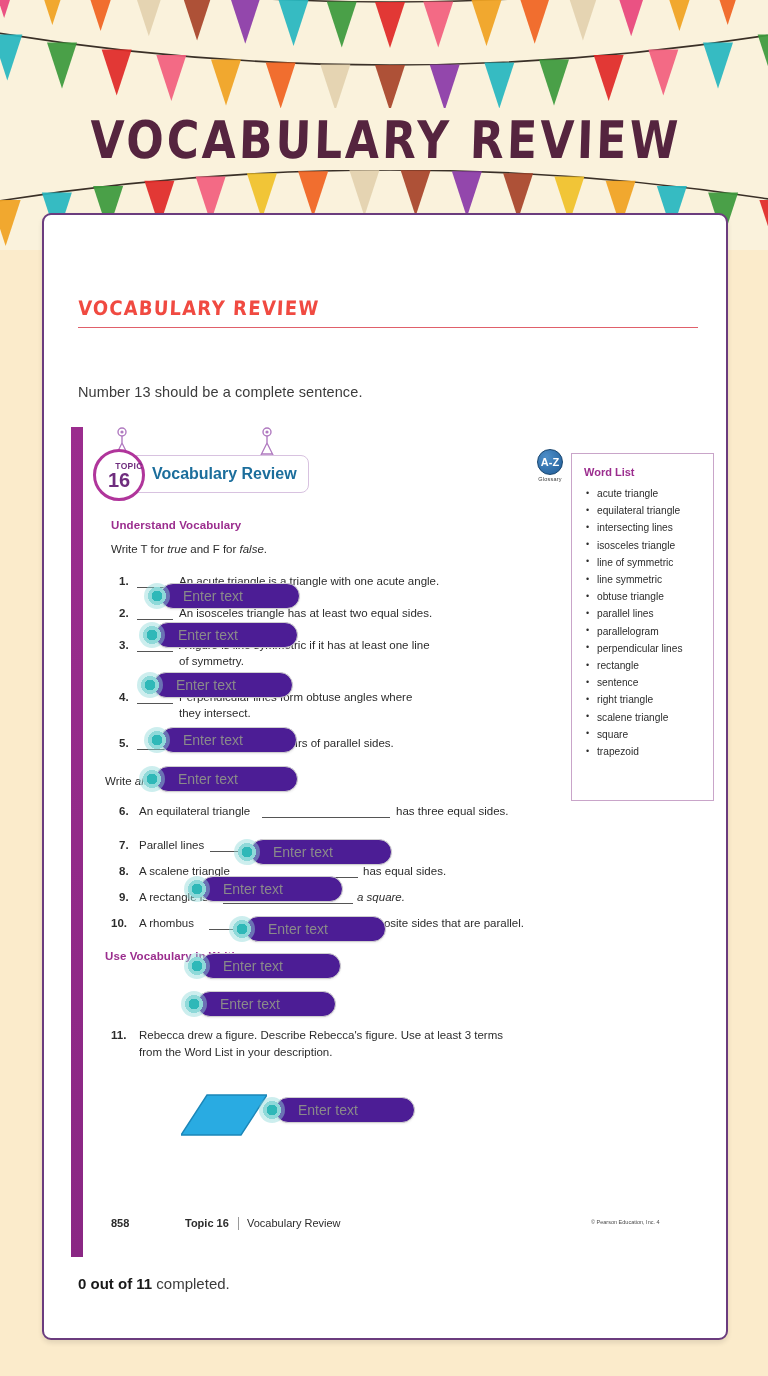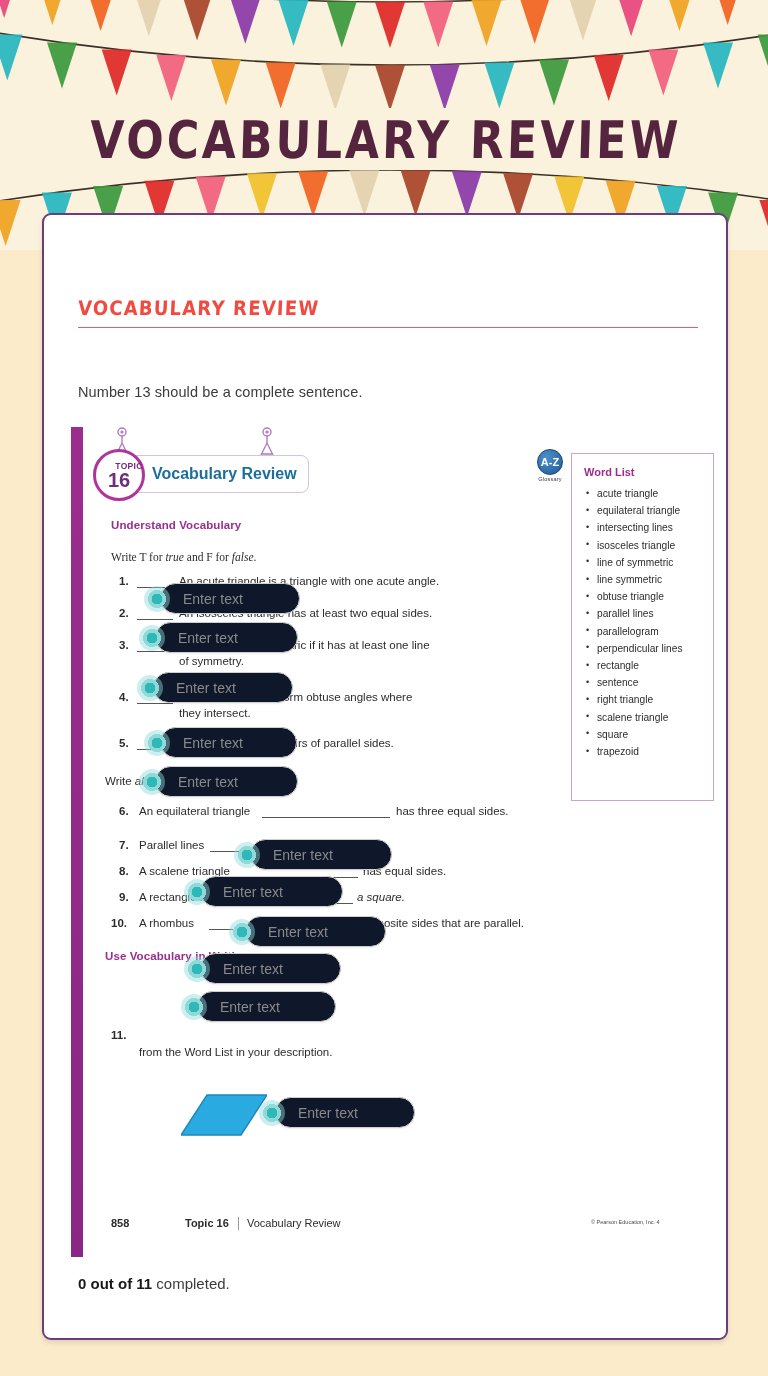--- a/index.html
+++ b/index.html
@@ -139,21 +139,21 @@
   #ftCopy { position: absolute; left: 480px; top: 2px; font-size: 5.5px; color: #4A4A4A; }
 
   
   .answer { position: absolute; display: flex; align-items: center; z-index: 20; }
   .dot {
     width: 26px; height: 26px; border-radius: 50%;
     background: radial-gradient(circle, #2FB8B8 0 5.5px, #8FD9D9 5.5px 9px, rgba(143,217,217,.45) 9px 13px);
     flex: 0 0 auto; margin-right: -10px; z-index: 2;
   }
   .field {
-    height: 31px; background: #0f172a; border: 1px solid #CFCFCF; border-radius: 16px;
+    height: 26px; background: #4c1d95; border: 1px solid #CFCFCF; border-radius: 16px;
     box-shadow: 0 1px 2px rgba(0,0,0,.07);
     display: flex; align-items: center; padding-left: 22px;
     font-size: 14px; color: #8A8A8A;
   }
 
   
   #completion {
     position: absolute; left: 34px; top: 1060px;
     font-size: 15px; color: #3B3B3B;
   }
@@ -297,21 +297,21 @@
           <li>rectangle</li>
           <li>sentence</li>
           <li>right triangle</li>
           <li>scalene triangle</li>
           <li>square</li>
           <li>trapezoid</li>
         </ul>
     </div>
 
     <div class="sectHead" style="top:92px;">Understand Vocabulary</div>
-    <div class="bodyline" style="left:40px; top:124px;font-family:Liberation Serif, serif;">Write T for <i>true</i> and F for <i>false</i>.</div>
+    <div class="bodyline" style="left:40px; top:116px;">Write T for <i>true</i> and F for <i>false</i>.</div>
 
     <div class="qnum" style="left:48px; top:148px;">1.</div>
     <div class="blank" style="left:66px; top:160px; width:36px;"></div>
     <div class="bodyline" style="left:108px; top:148px;">An acute triangle is a triangle with one acute angle.</div>
 
     <div class="qnum" style="left:48px; top:180px;">2.</div>
     <div class="blank" style="left:66px; top:192px; width:36px;"></div>
     <div class="bodyline" style="left:108px; top:180px;">An isosceles triangle has at least two equal sides.</div>
 
     <div class="qnum" style="left:48px; top:212px;">3.</div>
@@ -351,20 +351,21 @@
     <div class="bodyline" style="left:286px; top:464px;font-style:italic;">a square.</div>
 
     <div class="qnum" style="left:40px; top:490px;">10.</div>
     <div class="bodyline" style="left:68px; top:490px;">A rhombus</div>
     <div class="blank" style="left:138px; top:502px; width:130px;"></div>
     <div class="bodyline" style="left:272px; top:490px;">has opposite sides that are parallel.</div>
 
     <div class="sectHead" style="left:34px; top:523px;">Use Vocabulary in Writing</div>
 
     <div class="qnum" style="left:40px; top:602px;">11.</div>
+    <div class="bodyline" style="left:68px; top:602px;">Rebecca drew a figure. Describe Rebecca's figure. Use at least 3 terms</div>
     <div class="bodyline" style="left:68px; top:619px;">from the Word List in your description.</div>
 
     <svg id="para" viewBox="0 0 86 44">
       <polygon points="16,42 0,42 26,2 86,2 60,42" fill="#29ABE2" stroke="#1B86B8" stroke-width="1.4"></polygon>
     </svg>
 
     <div id="sheetFooter">
       <span id="pgNum">858</span>
       <span id="ftTopic">Topic 16</span>
       <span id="ftDiv"></span>

